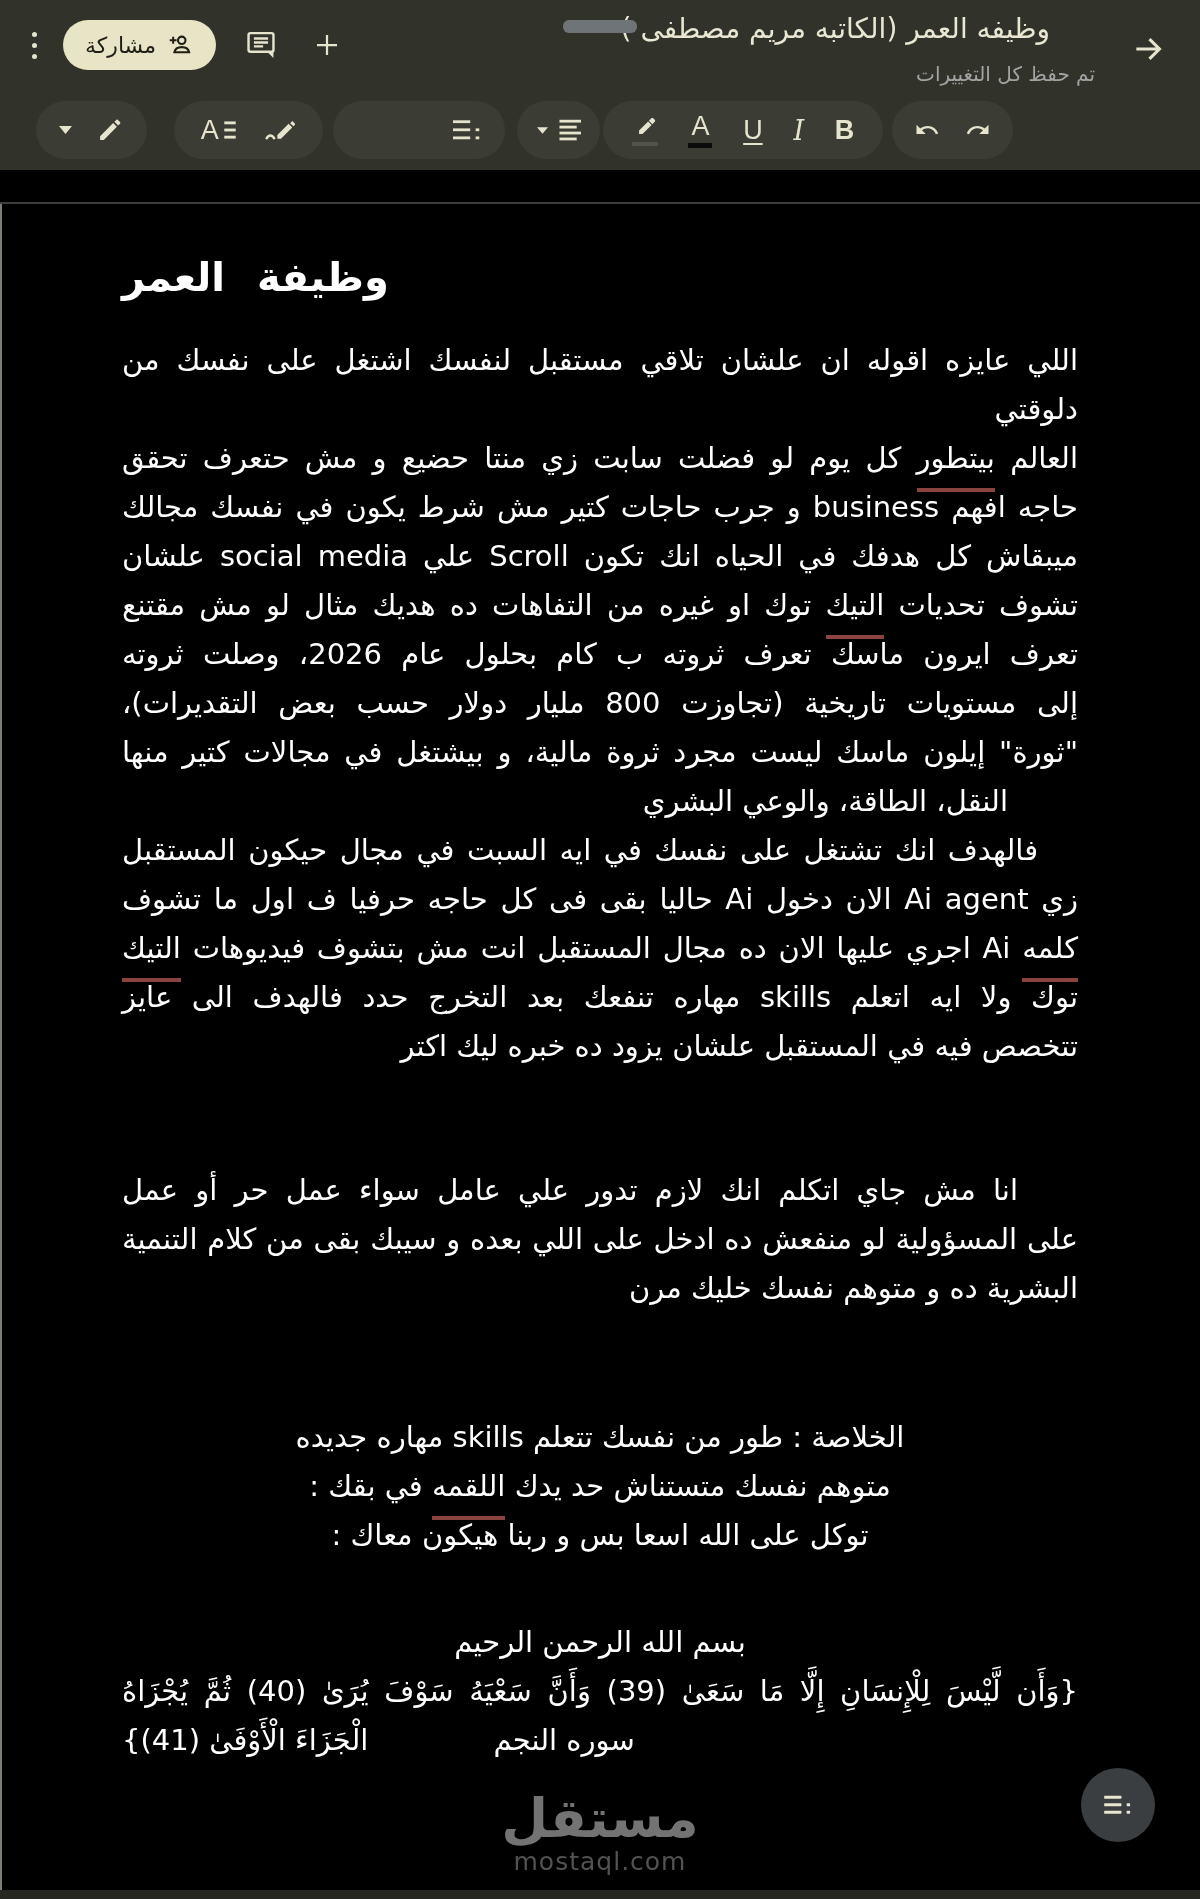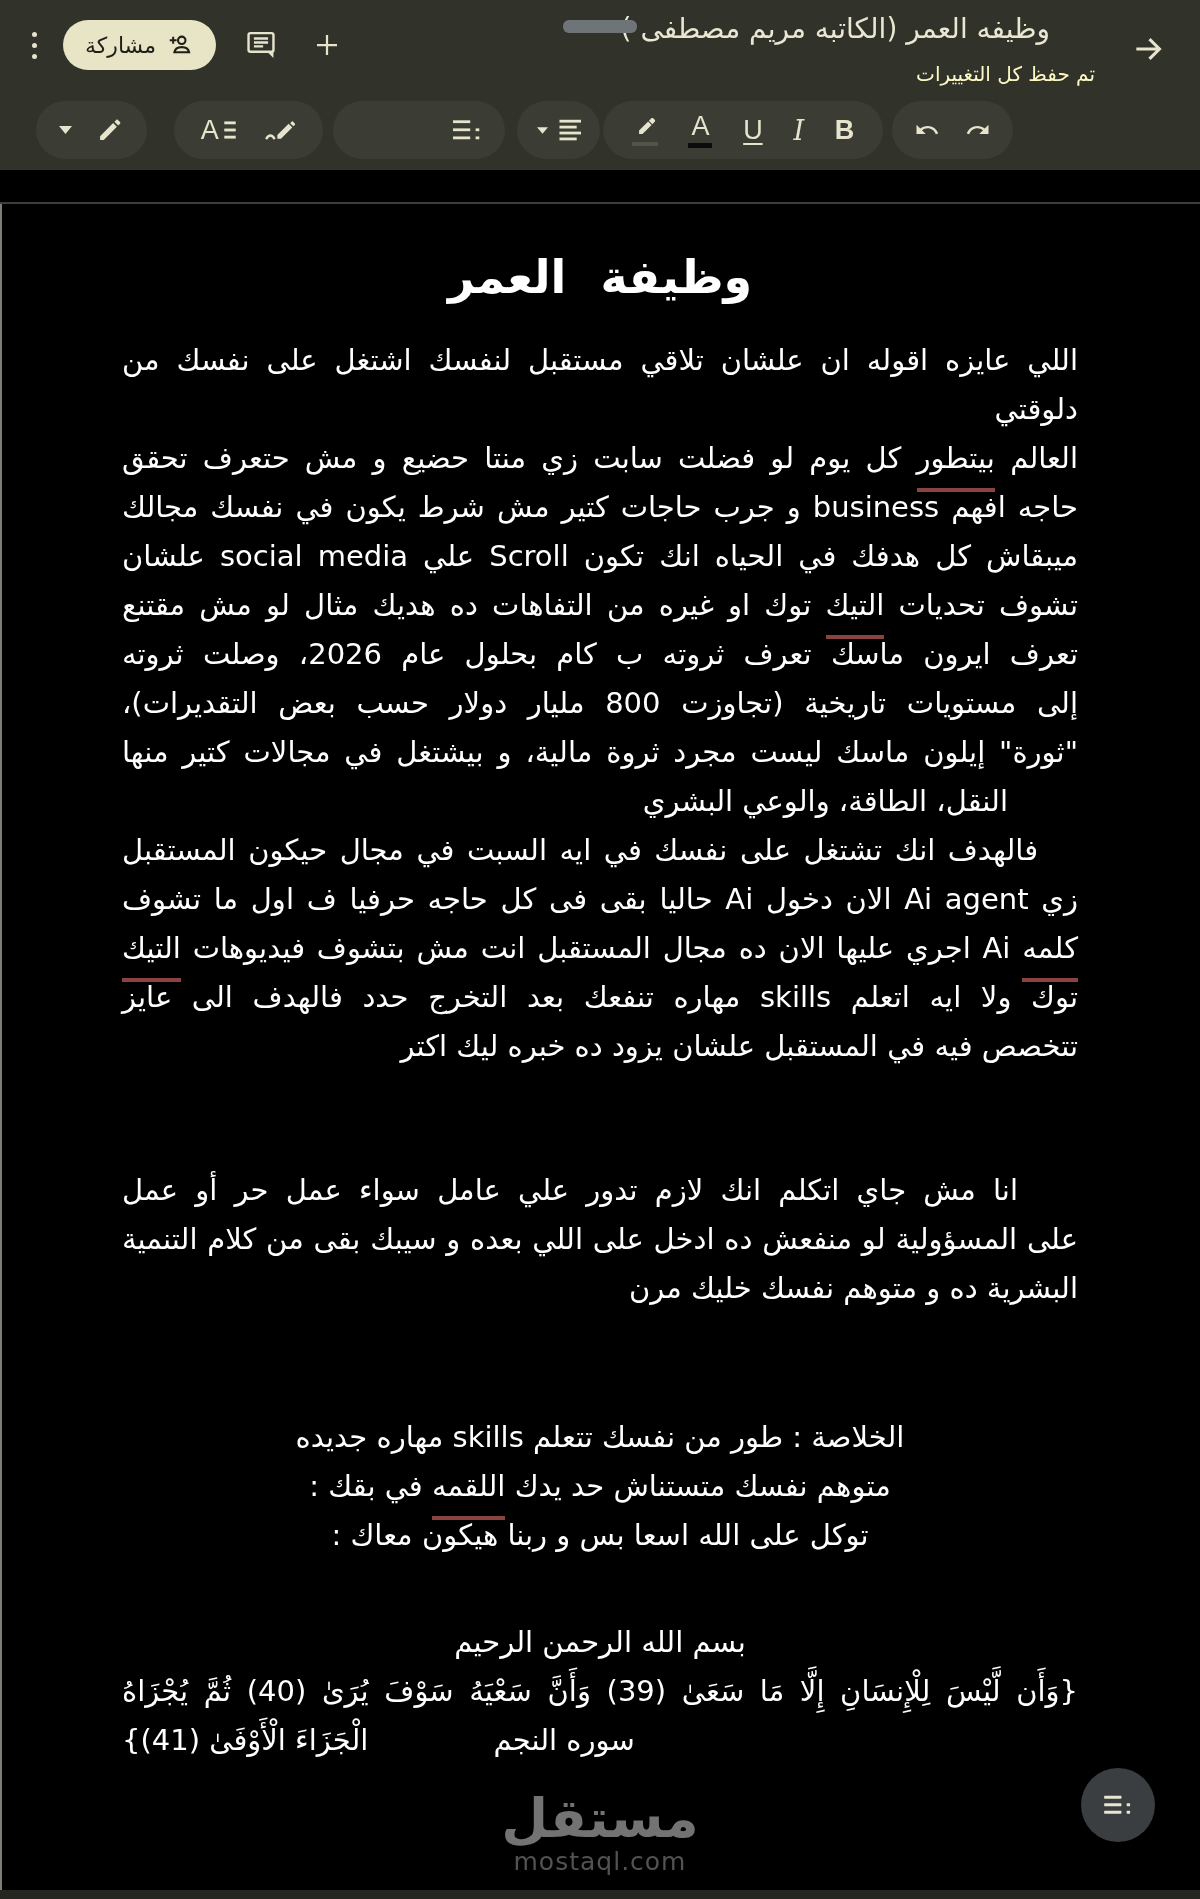--- a/index.html
+++ b/index.html
@@ -10,21 +10,21 @@
   .appbar{position:relative;width:100%;height:170px;background:#31322a;}
   .row1{position:relative;height:90px;display:flex;align-items:center;padding-left:24px;box-sizing:border-box;}
   .kebab{display:flex;flex-direction:column;gap:6px;background:none;border:none;padding:8px;cursor:pointer;}
   .kebab i{width:5px;height:5px;border-radius:50%;background:#e6e4cd;}
   .share-pill{display:flex;align-items:center;gap:10px;height:50px;padding:0 22px;margin-left:18px;
       background:#e7e5c6;border:none;border-radius:25px;cursor:pointer;
       font-family:"DejaVu Sans",sans-serif;font-size:22px;color:#1e1f16;direction:rtl;}
   .iconbtn{background:none;border:none;padding:6px;margin-left:22px;cursor:pointer;display:flex;align-items:center;}
   .title-doc{position:absolute;top:12px;right:150px;direction:rtl;font-size:28px;color:#e9e7d2;white-space:nowrap;}
   .redact{position:absolute;left:563px;top:20px;width:74px;height:13px;border-radius:6px;background:#6f7478;}
-  .status{position:absolute;top:62px;right:105px;direction:rtl;font-size:20px;color:#fef9c3;white-space:nowrap;}
+  .status{position:absolute;top:62px;right:105px;direction:rtl;font-size:20px;color:#a3a3a3;white-space:nowrap;}
   .backbtn{position:absolute;right:26px;top:24px;background:none;border:none;padding:6px;cursor:pointer;}
 
   
   .row2{display:flex;align-items:center;height:80px;}
   .tgroup{display:flex;align-items:center;justify-content:space-evenly;height:58px;background:#3b3c33;border-radius:29px;box-sizing:border-box;}
   .g1{margin-left:36px;width:111px;}
   .g2{margin-left:27px;width:149px;}
   .g3{margin-left:10px;width:172px;justify-content:flex-end;padding-right:22px;}
   .g4{margin-left:12px;width:83px;}
   .g5{margin-left:3px;width:280px;}
@@ -37,21 +37,21 @@
   .stack{display:flex;flex-direction:column;align-items:center;gap:3px;}
   .cbar{width:24px;height:5px;border-radius:1px;background:#0b0b0b;}
   .hbar{width:26px;height:4px;border-radius:1px;background:#53544a;}
 
   
   .canvas{position:relative;width:100%;height:1720px;background:#000;}
   .page-topline{position:absolute;top:32px;left:0;right:0;height:2px;background:#3d3d3c;}
   .page-leftline{position:absolute;top:34px;left:0;bottom:0;width:2px;background:#7e7e76;}
   .page{position:absolute;top:34px;left:0;right:0;bottom:0;padding:34px 122px 0;box-sizing:border-box;
         direction:rtl;color:#fff;}
-  .doc-title{margin:10px 0 30px;text-align:center;font-size:46px;line-height:58px;font-weight:bold;word-spacing:18px;color:#fff;}
+  .doc-title{margin:10px 0 30px;text-align:left;font-size:40px;line-height:58px;font-weight:bold;word-spacing:18px;color:#fff;}
   .line{font-size:29px;line-height:49px;min-height:49px;}
   .line.justify{text-align:justify;text-align-last:justify;}
   .line.right{text-align:right;}
   .line.center{text-align:center;}
   .line.split{display:flex;direction:ltr;align-items:baseline;}
   .misspelled{border-bottom:4px solid #8a4440;padding-bottom:13px;}
 
   .watermark{margin-top:26px;text-align:center;direction:ltr;}
   .wm-logo{font-size:54px;line-height:56px;font-weight:bold;color:#737373;}
   .wm-domain{font-size:25px;line-height:30px;color:#525252;letter-spacing:1px;}

